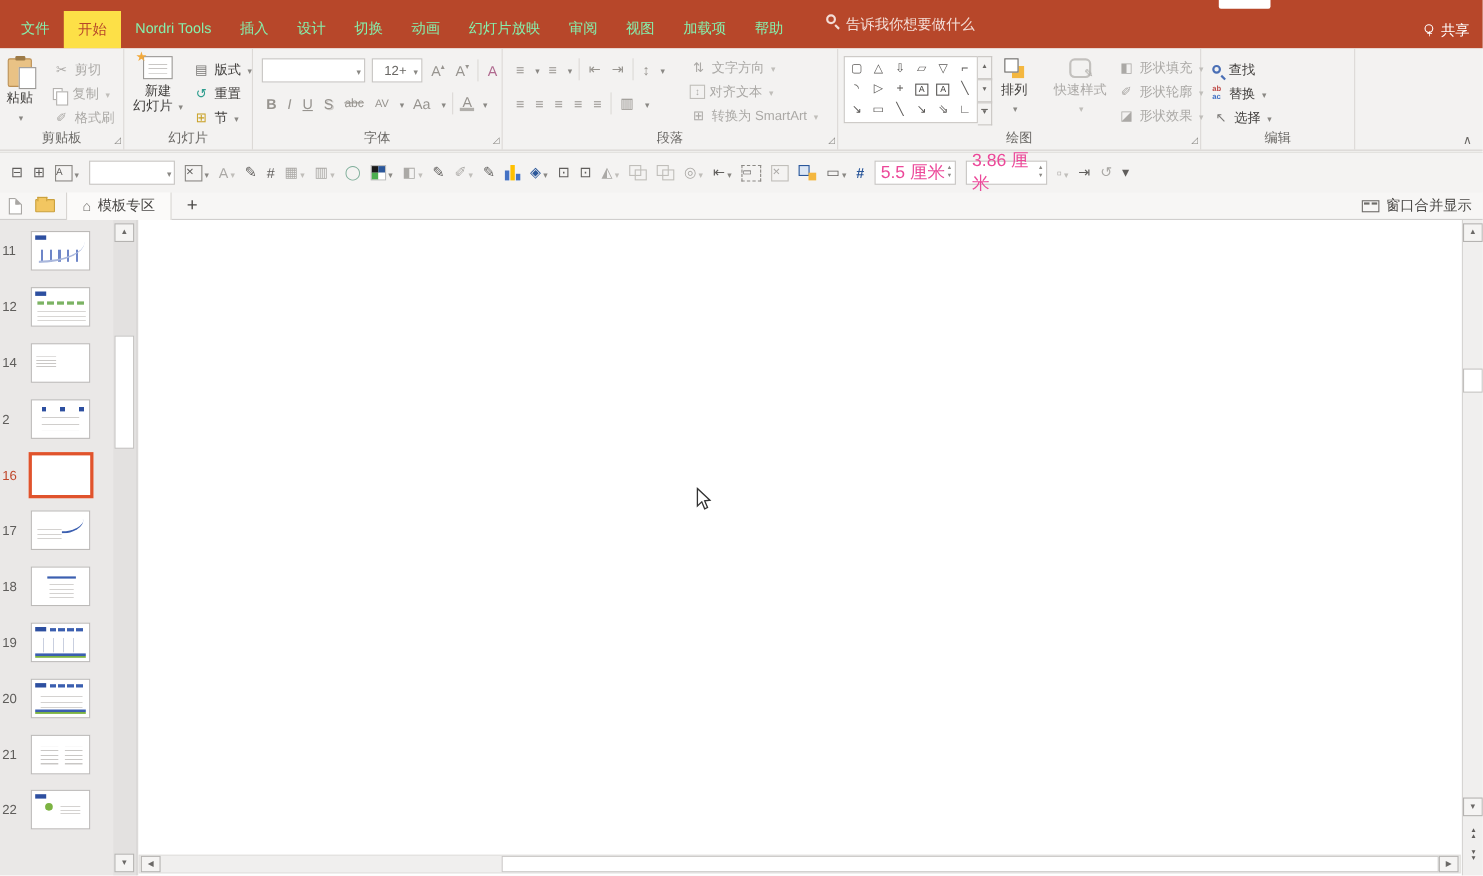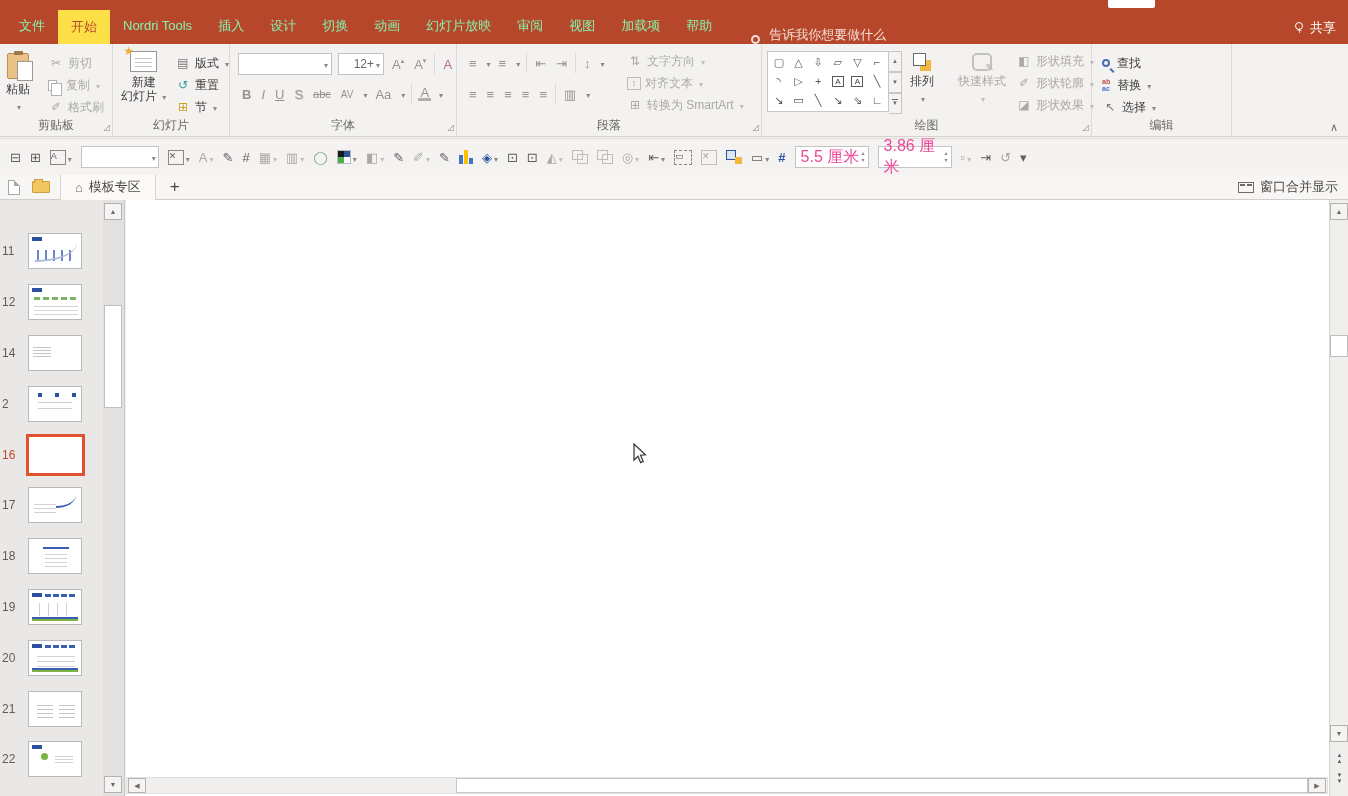--- a/index.html
+++ b/index.html
@@ -6,21 +6,21 @@
 html,body{width:1348px;height:796px;overflow:hidden}
 body{font-family:"Liberation Sans","DejaVu Sans",sans-serif;font-size:12px;color:#3f3d3b;background:#fff}
 .app{position:relative;width:1348px;height:796px;background:#f3f2f1}
 
 
 .redbar{position:absolute;top:0;left:0;right:0;height:44px;background:#b7472a;display:flex;align-items:flex-end}
 .stub{position:absolute;top:0;left:1108px;width:47px;height:8px;background:#fff;border-radius:0 0 2px 2px}
 .tabs{display:flex;margin-left:6px}
 .rtab{padding:0 13px;height:31px;line-height:31px;color:#86efac;font-size:13px;white-space:nowrap;cursor:default}
 .rtab.sel{background:#fde047;color:#b7472a;height:34px;line-height:34px}
-.tellme{display:flex;align-items:flex-end;gap:9px;color:#f3ddd6;font-size:13px;height:31px;margin-left:26px}
+.tellme{display:flex;align-items:flex-start;gap:9px;color:#f3ddd6;font-size:13px;height:31px;margin-left:26px}
 .mag{width:9px;height:9px;border:2px solid currentColor;border-radius:50%;position:relative;display:inline-block;flex:none}
 .mag::after{content:"";position:absolute;width:2px;height:5px;background:currentColor;left:7px;top:7px;transform:rotate(-45deg)}
 .share{position:absolute;right:12px;bottom:7px;color:#fff;font-size:13px;display:flex;gap:7px;align-items:center}
 .person{width:10px;height:13px;position:relative;display:inline-block}
 .person::before{content:"";position:absolute;left:2px;top:0;width:6px;height:6px;border:1.5px solid #fff;border-radius:50%}
 .person::after{content:"+";position:absolute;left:4px;top:3px;font-size:9px;color:#fff;line-height:13px}
 
 
 .ribbon{position:absolute;top:44px;left:0;right:0;height:93px;background:#f3f2f1;border-bottom:1px solid #d5d2cf}
 .rg{position:absolute;top:0;bottom:0;border-right:1px solid #dcd9d6}
@@ -111,21 +111,21 @@
 .dtab{height:25px;display:flex;align-items:center;gap:6px;padding:0 14px;border-left:1px solid #d8d5d2;border-right:1px solid #d8d5d2;background:#fbfaf9;font-size:13px;color:#4a4846}
 .homeic{font-size:13px;color:#6e6c69}
 .plus{font-size:17px;color:#4a4846;padding:0 14px}
 .mergebtn{margin-left:auto;display:flex;align-items:center;gap:6px;font-size:13px;color:#4a4846;padding-right:10px}
 .winic{width:16px;height:11px;border:1px solid #6e6c69;position:relative}
 .winic::before{content:"";position:absolute;top:1px;left:1px;width:5px;height:2px;background:#6e6c69;box-shadow:7px 0 0 #6e6c69}
 
 
 .workspace{position:absolute;top:200px;left:0;right:0;bottom:0}
 .slidepanel{position:absolute;left:0;top:0;bottom:0;width:125px;background:#eae8e7;border-right:1px solid #c9c7c5}
-.slides{position:absolute;left:0;top:0;bottom:10px;width:103px;overflow:hidden;padding-top:26px}
+.slides{position:absolute;left:0;top:0;bottom:10px;width:103px;overflow:hidden;padding-top:3px}
 .srow{display:flex;align-items:center;height:50.8px}
 .snum{width:24px;font-size:12px;color:#5f5d5b;padding-left:2px}
 .sthumb{position:relative;width:54px;height:36px;background:#fff;border:1px solid #bcbab8;margin-left:4px}
 .srow.sel .sthumb{width:59px;height:42px;border:3px solid #e0532c;margin-left:2px}
 .srow.sel .snum{color:#c0472b}
 .sthumb i{position:absolute;display:block}
 .k11 .a,.k12 .a,.k13 .a,.k19 .a,.k20 .a,.k22 .a{top:3px;left:3px;width:10px;height:4px;background:#2d4fa0}
 .k11 .b{left:8px;bottom:7px;width:34px;height:11px;background:repeating-linear-gradient(90deg,#6e86c8 0 2px,transparent 2px 8px)}
 .k11 .c{left:6px;top:9px;right:4px;bottom:6px;border-bottom:2px solid #a9b7dc;border-radius:0 0 100% 0}
 .k12 .b{top:12px;left:5px;width:44px;height:3px;background:repeating-linear-gradient(90deg,#7cb364 0 6px,transparent 6px 9px)}
@@ -253,21 +253,21 @@
       </div>
       <span class="gl">幻灯片</span>
     </div>
 
     <div class="rg" style="left:230px;width:227px">
       <div class="fgrow" style="position:absolute;left:8px;top:9px">
         <div class="combo" style="width:94px">
             <span class="dd"></span>
           </div>
         <div class="combo" style="width:46px">
-            <span style="flex:1;text-align:right;padding-left:3px">12+</span>
+            <span style="flex:1;text-align:center;padding-left:3px">12+</span>
             <span class="dd"></span>
           </div>
         <span class="fbtn aup">A</span>
         <span class="fbtn adn">A</span>
         <span class="vsep"></span>
         <span class="fbtn" style="color:#b06a8f">A</span>
       </div>
       <div class="fgrow" style="position:absolute;left:10px;top:40px">
         <span class="fbtn b">B</span>
         <span class="fbtn i">I</span>

